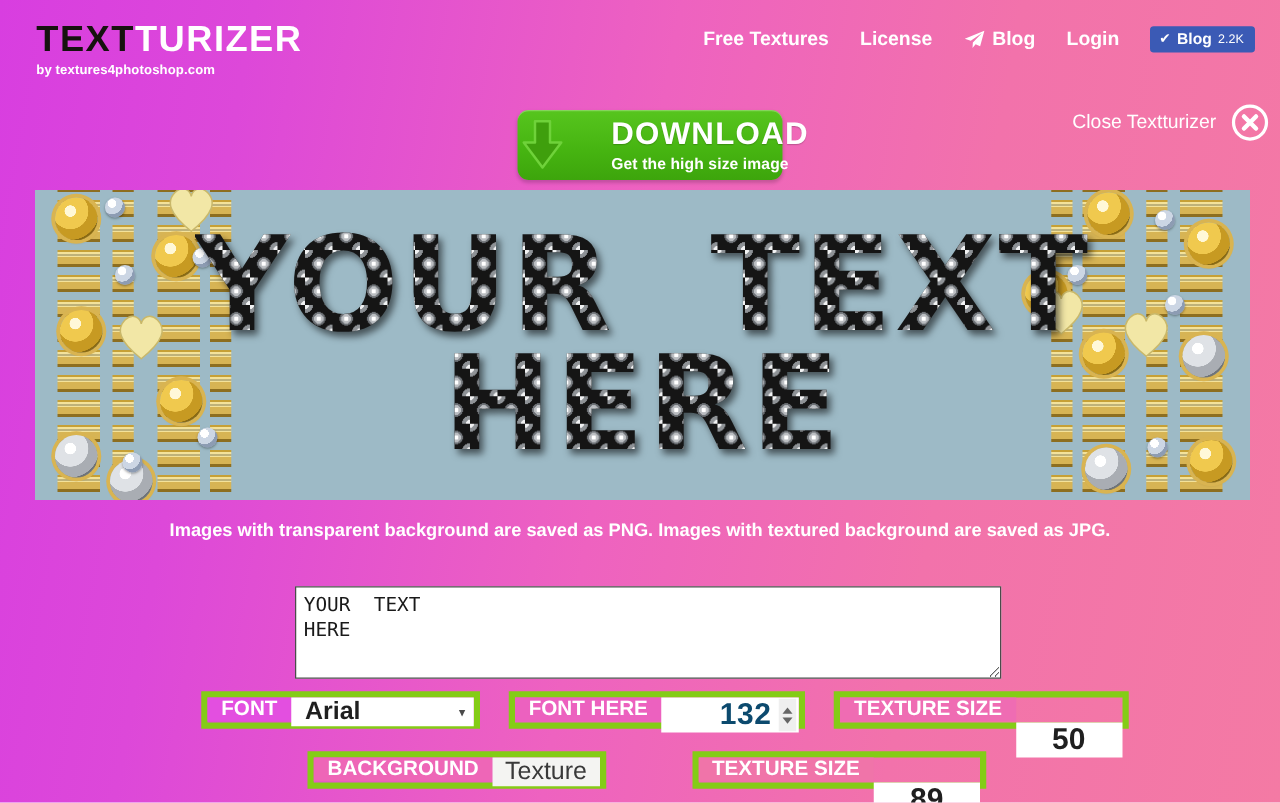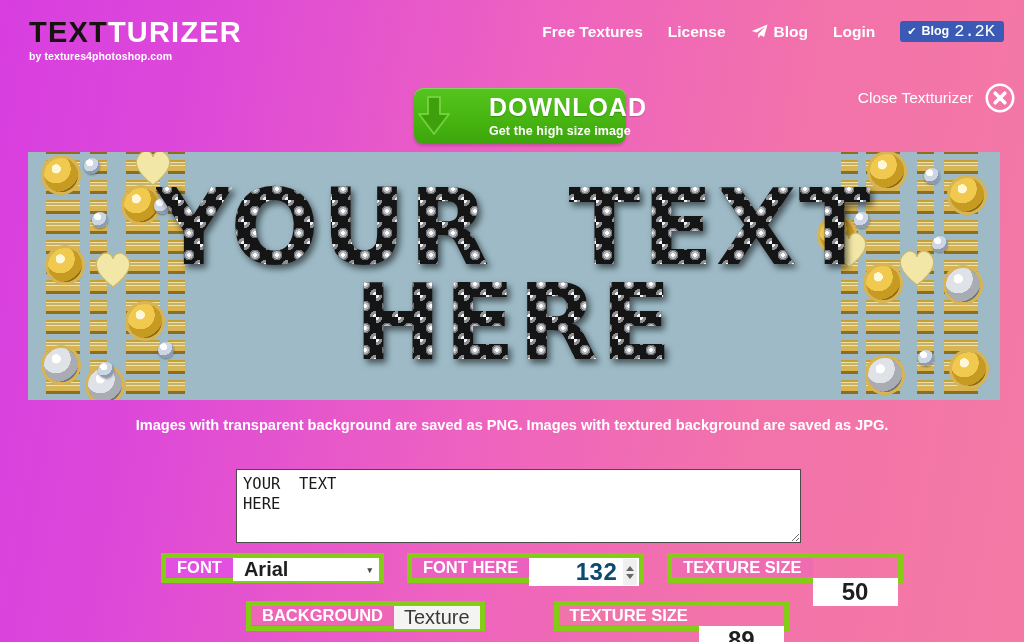--- a/index.html
+++ b/index.html
@@ -32,21 +32,21 @@
     white-space:nowrap; cursor:pointer; display:flex; align-items:center; gap:6px;
   }
   .plane-icon { display:inline-block; width:17px; height:15px; }
   .like-btn {
     background:#3b5ab5; border-radius:3px; color:#fff;
     display:flex; align-items:center; gap:5px;
     padding:3px 9px 4px 7px; cursor:pointer; height:21px;
   }
   .like-check { font-size:11px; line-height:1; }
   .like-word { font-size:12.5px; font-weight:bold; }
-  .like-count { font-size:17px; font-weight:normal;font-family:Liberation Mono, monospace; }
+  .like-count { font-size:10px; font-weight:normal; }
 
   
   .dl-btn {
     position:absolute; left:414px; top:88px; width:212px; height:56px;
     background: linear-gradient(#57c51e, #46b411 58%, #3da50c);
     border-radius:9px; cursor:pointer;
     box-shadow: 0 2px 3px rgba(0,0,0,.18), inset 0 1px 0 rgba(255,255,255,.28);
     display:flex; align-items:center;gap:35px;
   }
   .dl-arrow { width:62px; display:flex; justify-content:center; }

